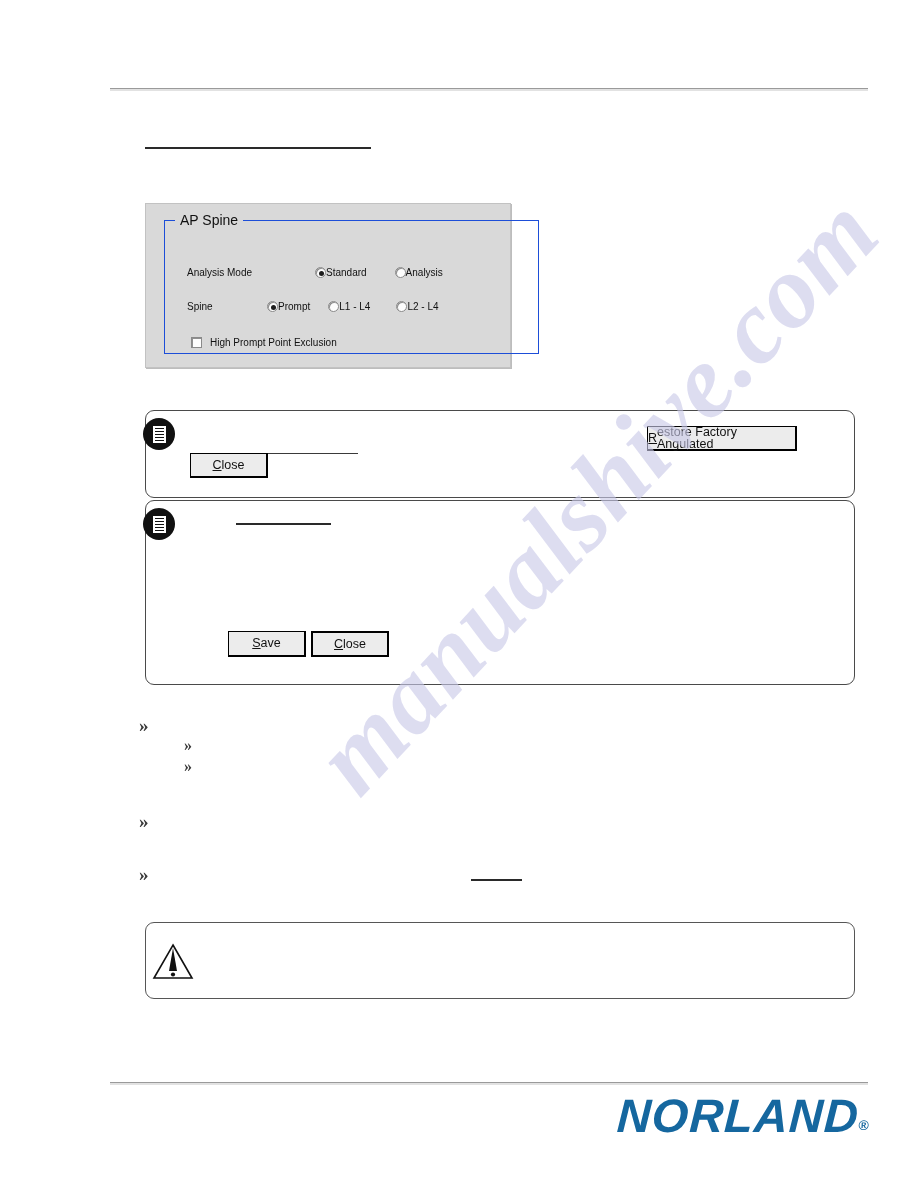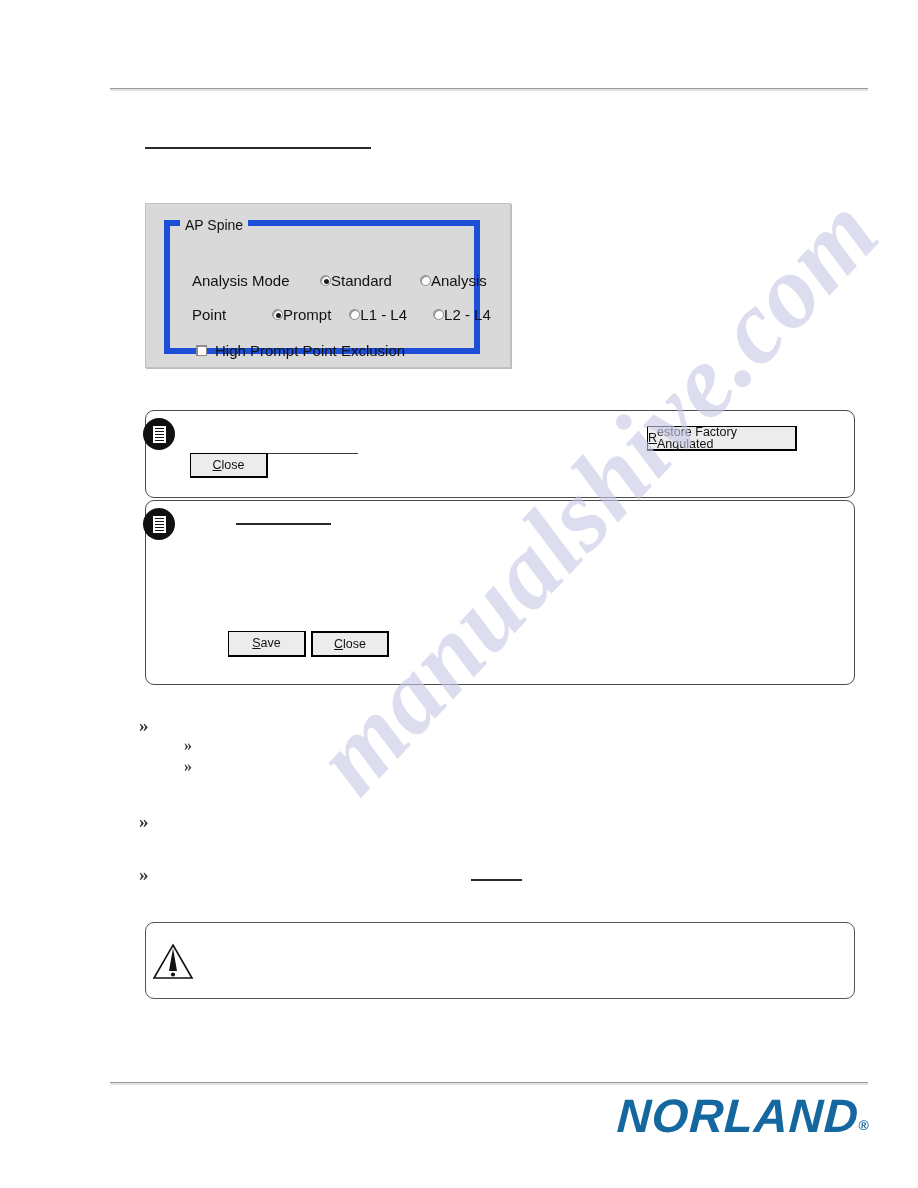--- a/index.html
+++ b/index.html
@@ -71,37 +71,37 @@
     left: 145px; top: 203px;
     width: 366px; height: 165px;
     background: #d9d9d9;
     border: 1px solid #c2c2c2;
     box-shadow: 1px 1px 0 #bdbdbd;
     z-index: 3;
   }
   .groupbox {
     position: absolute;
     left: 18px; top: 16px;
-    width: 316px; height: 134px;
-    border: 6px solid #1d4ed8;
+    width: 375px; height: 134px;
+    border: 1px solid #1d4ed8;
   }
   .groupbox-legend {
     position: absolute;
     left: 10px; top: -10px;
     background: #d9d9d9;
     padding: 0 5px;
     font-size: 14px;
     color: #111;
     line-height: 18px;
   }
   .form-row {
     position: absolute;
     display: flex;
     align-items: center;
-    font-size: 15px;
+    font-size: 10px;
     color: #111;
   }
   .row-analysis { left: 22px; top: 46px; }
   .row-region   { left: 22px; top: 80px; }
   .row-hdpe     { left: 26px; top: 116px; }
 
   .field-label {
     display: inline-block;
     color: #111;
   }
@@ -280,21 +280,21 @@
         <span class="radio checked"></span>
         <span>Standard</span>
       </span>
       <span class="radio-opt">
         <span class="radio"></span>
         <span>Analysis</span>
       </span>
     </div>
 
     <div class="form-row row-region">
-      <span class="field-label" style="width:80px">Point</span>
+      <span class="field-label" style="width:80px">Spine</span>
       <span class="radio-opt" style="margin-right:18px">
         <span class="radio checked"></span>
         <span>Prompt</span>
       </span>
       <span class="radio-opt" style="margin-right:26px">
         <span class="radio"></span>
         <span>L1 - L4</span>
       </span>
       <span class="radio-opt">
         <span class="radio"></span>

